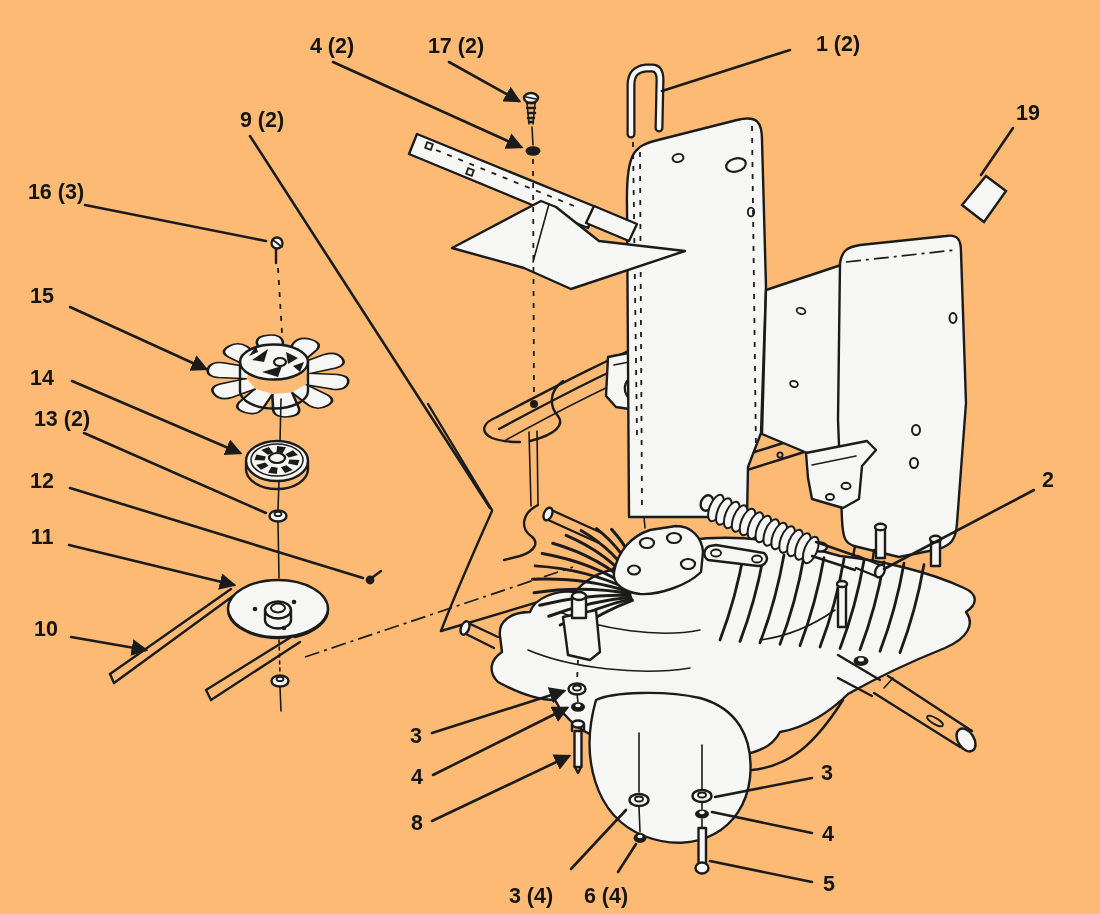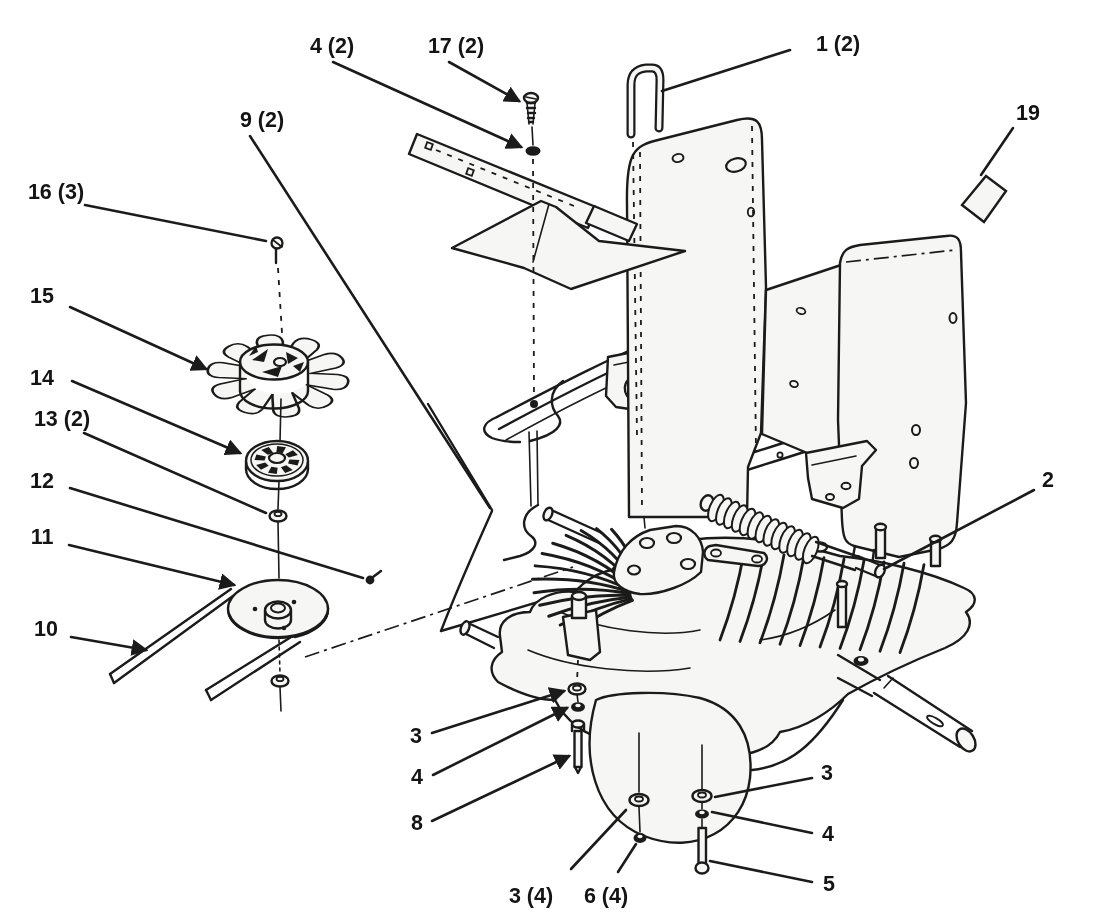--- a/index.html
+++ b/index.html
@@ -1,16 +1,16 @@
 <!DOCTYPE html>
 <html><head>
 <meta charset="utf-8">
 <style>
   html,body{margin:0;padding:0;background:#e9e9e7;}
-  .stage{position:relative;width:1100px;height:914px;background:#ffffff;overflow:hidden;
+  .stage{position:relative;width:1100px;height:914px;background:#fdba74;overflow:hidden;
          font-family:"Liberation Sans", sans-serif;}
   svg{position:absolute;left:0;top:0;}
   .ln{stroke:#1b1b1b;fill:none;stroke-width:2.4;stroke-linecap:round;stroke-linejoin:round;}
   .fillpart{fill:#f6f6f4;stroke:#1b1b1b;stroke-width:2.4;stroke-linejoin:round;}
   .thin{stroke:#1b1b1b;fill:none;stroke-width:1.6;stroke-linecap:round;}
   .dash{stroke:#1b1b1b;fill:none;stroke-width:1.8;stroke-dasharray:5 7;}
   .dashdot{stroke:#1b1b1b;fill:none;stroke-width:1.7;stroke-dasharray:15 5 3 5;}
   .dark{fill:#1b1b1b;stroke:none;}
   .callout-text{font-family:"Liberation Sans", sans-serif;font-weight:bold;font-size:21.5px;fill:#141414;}
   .leader{stroke:#1b1b1b;stroke-width:2.6;fill:none;stroke-linecap:round;}

